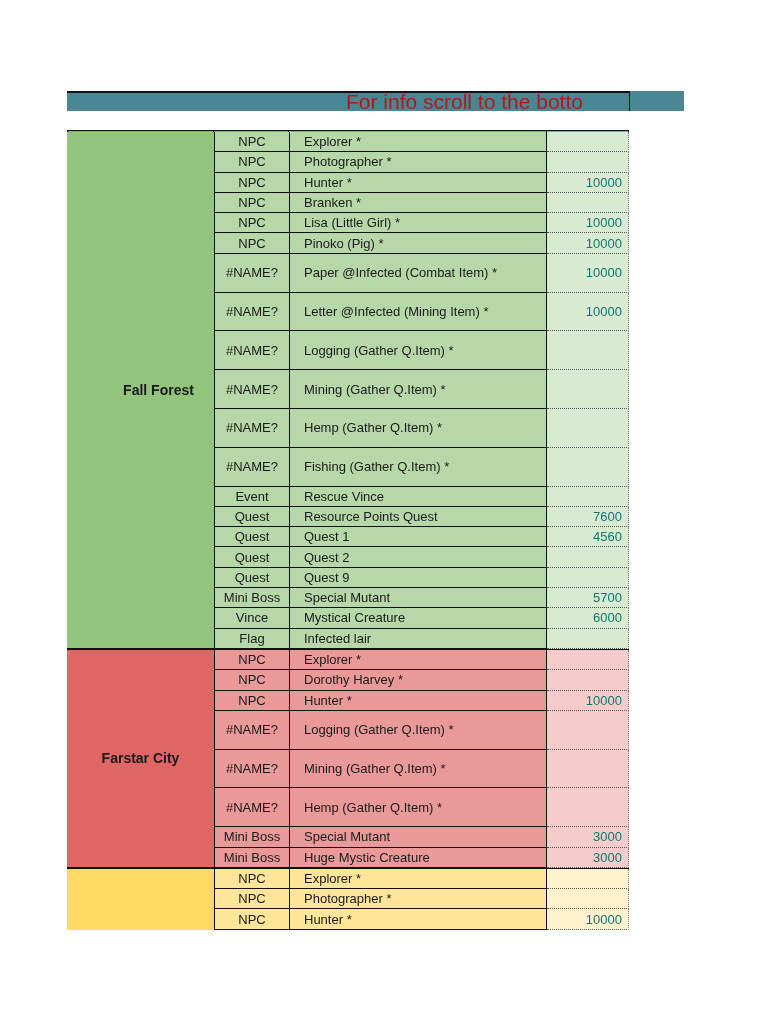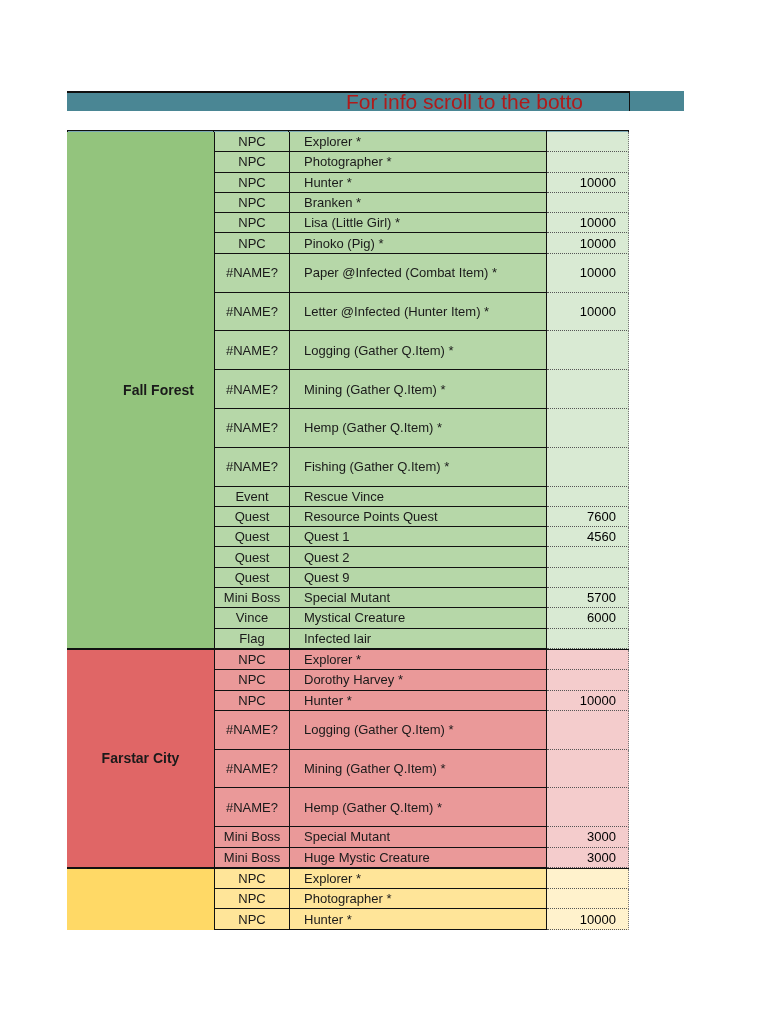--- a/index.html
+++ b/index.html
@@ -20,21 +20,21 @@
   .c-map { width:147px; } .c-type { width:75px; } .c-daily { width:258px; } .c-combat { width:82px; }
   .grid { position:absolute; left:67px; top:132px; }
   .section { display:flex; position:relative; }
   .mapcell { width:147px; box-sizing:border-box; display:flex; align-items:center; justify-content:center;
              font-weight:bold; font-size:14px; color:#1a1a1a; border-bottom:1.5px solid #111; }
   .rows { display:flex; flex-direction:column;border-radius:18px; }
   .row { display:flex; }
   .cell { box-sizing:border-box; font-size:13px; display:flex; align-items:center; white-space:nowrap; overflow:hidden; }
   .type { width:75px; justify-content:center; border-left:1px solid #111; border-bottom:1px solid #111; }
   .daily { width:258px; padding-left:14px; border-left:1px solid #111; border-right:1px solid #111; border-bottom:1px solid #111; }
-  .combat { width:82px; justify-content:flex-end; padding-right:12px; border-bottom:1px dotted #555; border-right:1px dotted #777; color:#000000; }
+  .combat { width:82px; justify-content:flex-end; padding-right:6px; border-bottom:1px dotted #555; border-right:1px dotted #777; color:#0f766e; }
   .short { height:20.3px; }
   .tall { height:38.8px; }
   
   .s-green .mapcell { background:#93c47d;padding-left:36px; }
   .s-green .type, .s-green .daily { background:#b6d7a8; }
   .s-green .combat { background:#d9ead3; }
   
   .s-red .mapcell { background:#e06666; }
   .s-red .type, .s-red .daily { background:#ea9999; }
   .s-red .combat { background:#f4cccc; }
@@ -95,21 +95,21 @@
           <div class="cell daily short">Pinoko (Pig) *</div>
           <div class="cell combat short">10000</div>
         </div>
         <div class="row">
           <div class="cell type tall">#NAME?</div>
           <div class="cell daily tall">Paper @Infected (Combat Item) *</div>
           <div class="cell combat tall">10000</div>
         </div>
         <div class="row">
           <div class="cell type tall">#NAME?</div>
-          <div class="cell daily tall">Letter @Infected (Hunter Item) *</div>
+          <div class="cell daily tall">Letter @Infected (Mining Item) *</div>
           <div class="cell combat tall">10000</div>
         </div>
         <div class="row">
           <div class="cell type tall">#NAME?</div>
           <div class="cell daily tall">Logging (Gather Q.Item) *</div>
           <div class="cell combat tall"></div>
         </div>
         <div class="row">
           <div class="cell type tall">#NAME?</div>
           <div class="cell daily tall">Mining (Gather Q.Item) *</div>

